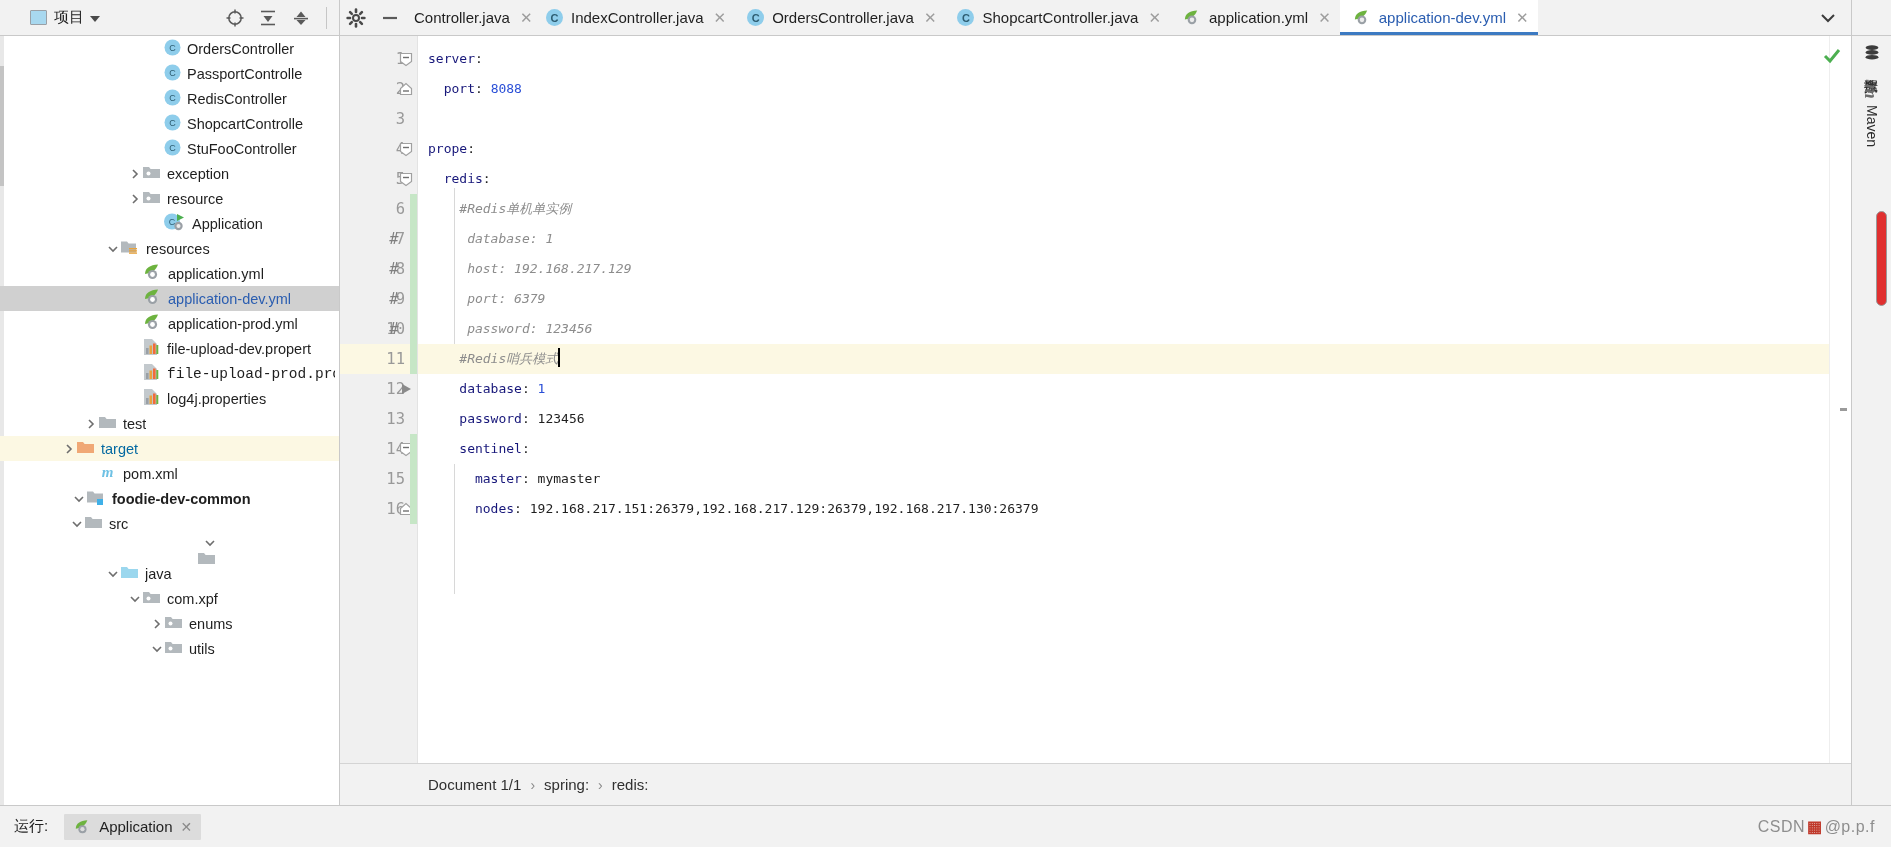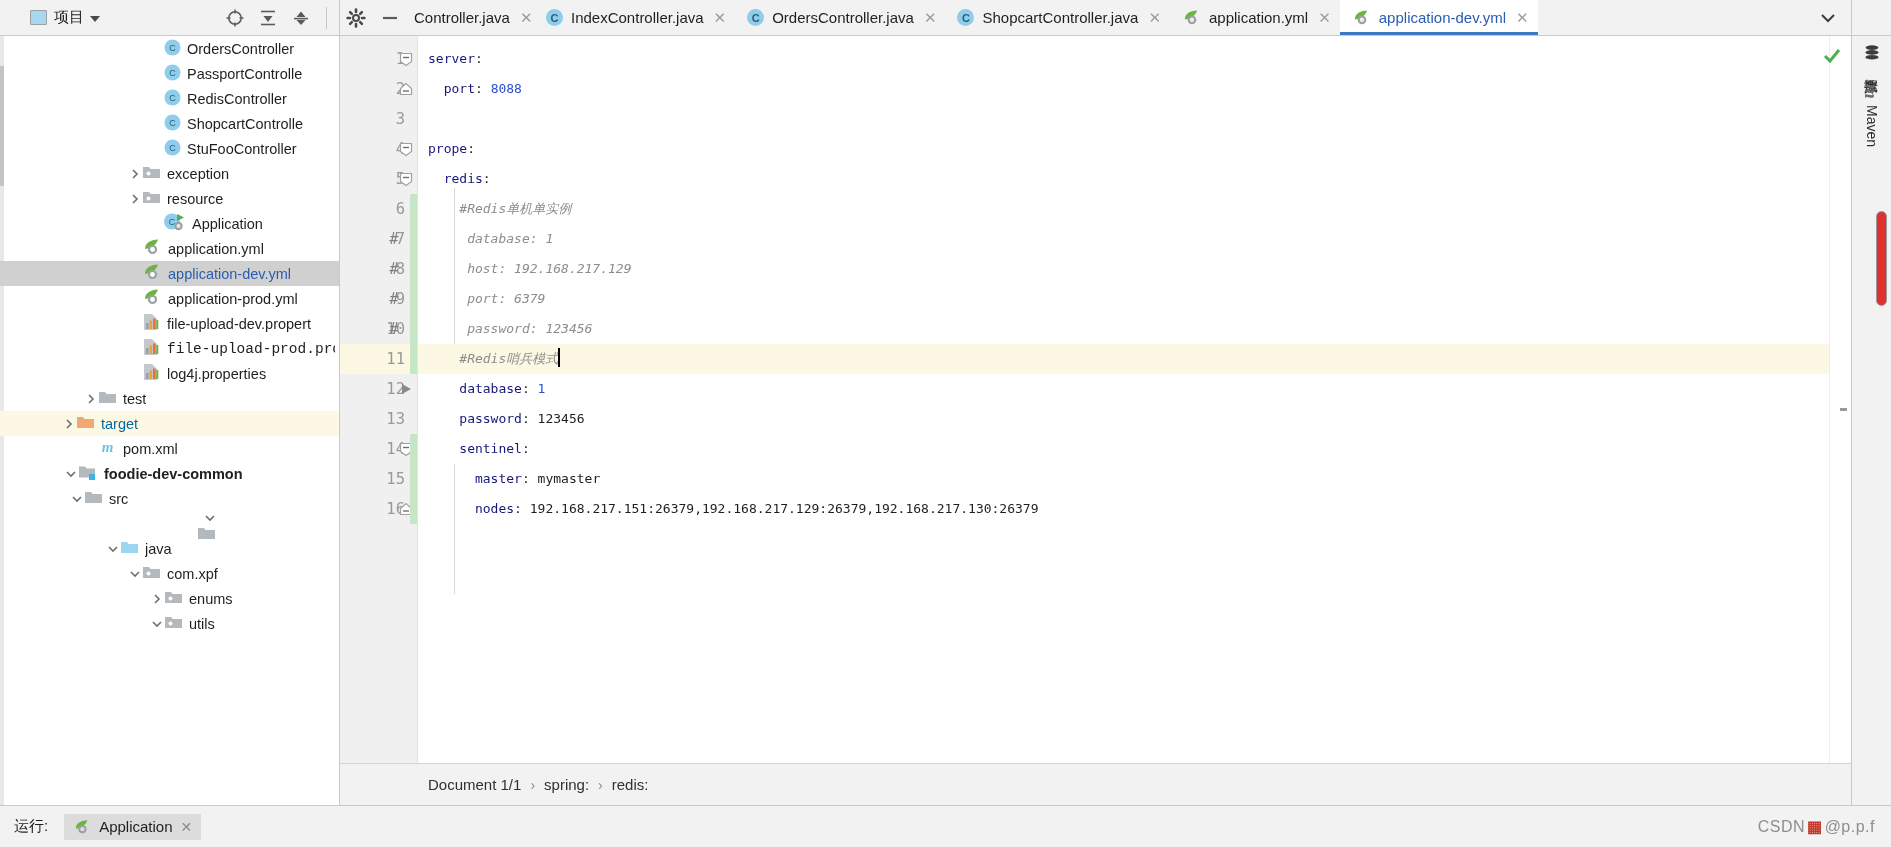--- a/index.html
+++ b/index.html
@@ -573,20 +573,36 @@
           <span class="arrow"></span>
           <span class="ic"><svg width="22" height="18" viewBox="0 0 22 18">
               <circle cx="8" cy="8.5" r="8" fill="#8ecdeb"></circle>
               <text x="8" y="12" font-size="9" font-family="Liberation Sans" text-anchor="middle" fill="#2d5d72">C</text>
               <polygon points="13,1 20,4.5 13,8" fill="#4caf50"></polygon>
               <circle cx="14.5" cy="13" r="4.2" fill="#9aa0a6"></circle>
               <circle cx="14.5" cy="13" r="2" fill="#ececec"></circle>
             </svg></span>
           <span class="lbl">Application</span>
         </div>
+        <div class="row" style="padding-left: 106px;">
+          <span class="arrow">
+            <svg width="12" height="10" viewBox="0 0 12 10">
+              <polyline points="2,3 6,7 10,3" fill="none" stroke="#6e6e6e" stroke-width="1.6"></polyline>
+            </svg>
+          </span>
+          <span class="ic"><svg width="20" height="17" viewBox="0 0 20 17">
+              <path d="M1 2.5 h6 l1.6 2 H16 v9 H1 Z" fill="#b3b9bd"></path>
+              <g fill="#e8a33d">
+                <rect x="9" y="9" width="8" height="1.4"></rect>
+                <rect x="9" y="11.2" width="8" height="1.4"></rect>
+                <rect x="9" y="13.4" width="8" height="1.4"></rect>
+              </g>
+            </svg></span>
+          <span class="lbl">resources</span>
+        </div>
         <div class="row" style="padding-left: 128px;">
           <span class="arrow"></span>
           <span class="ic"><svg width="20" height="18" viewBox="0 0 20 18">
               <path d="M3 11 C3 5, 8 2, 16 1.5 C14 7, 10 10, 3 11 Z" fill="#6db33f"></path>
               <circle cx="10.5" cy="11.5" r="4.6" fill="#9aa0a6"></circle>
               <circle cx="10.5" cy="11.5" r="2.4" fill="#ffffff"></circle>
             </svg></span>
           <span class="lbl">application.yml</span>
         </div>
         <div class="row sel" style="padding-left: 128px;">
@@ -662,21 +678,21 @@
             </svg></span>
           <span class="lbl olive">target</span>
         </div>
         <div class="row" style="padding-left: 84px;">
           <span class="arrow"></span>
           <span class="ic"><svg width="19" height="18" viewBox="0 0 19 18">
               <text x="9.5" y="14" font-size="15" font-style="italic" font-weight="bold" font-family="Liberation Serif" text-anchor="middle" fill="#6ec1e4">m</text>
             </svg></span>
           <span class="lbl">pom.xml</span>
         </div>
-        <div class="row" style="padding-left: 64px;">
+        <div class="row" style="padding-left: 40px; margin-left: 32px;">
           <span class="arrow">
             <svg width="12" height="10" viewBox="0 0 12 10">
               <polyline points="2,3 6,7 10,3" fill="none" stroke="#6e6e6e" stroke-width="1.6"></polyline>
             </svg>
           </span>
           <span class="ic"><svg width="20" height="17" viewBox="0 0 20 17">
               <path d="M1 2.5 h6 l1.6 2 H17 v9 H1 Z" fill="#b3b9bd"></path>
               <rect x="11" y="10" width="6" height="6" fill="#3fb0e8"></rect>
             </svg></span>
           <span class="lbl bold">foodie-dev-common</span>

